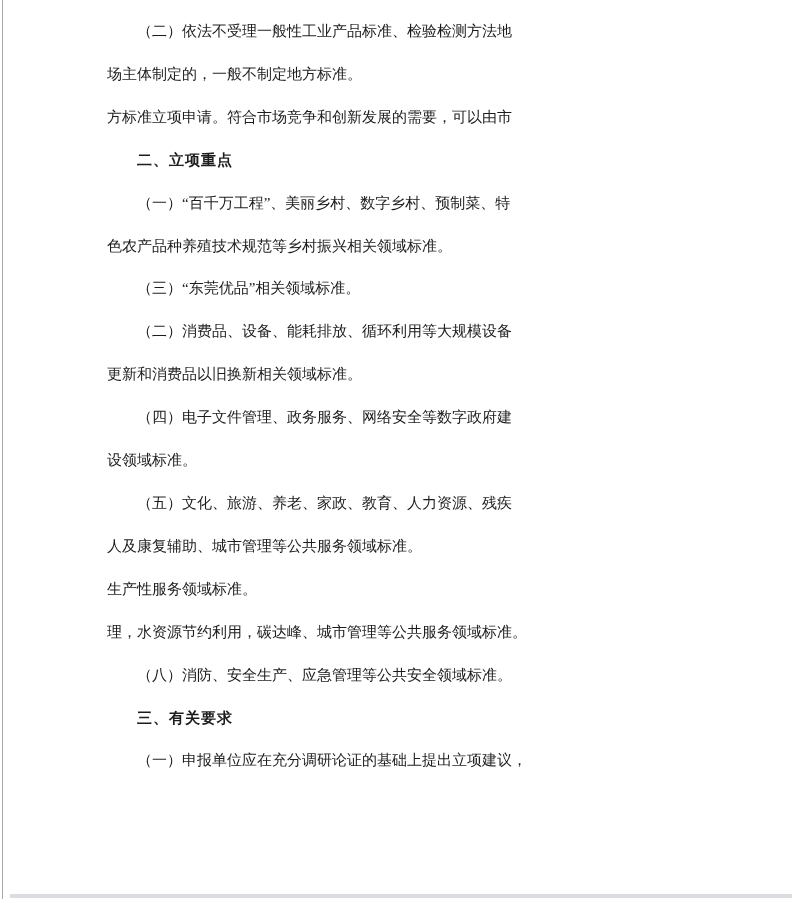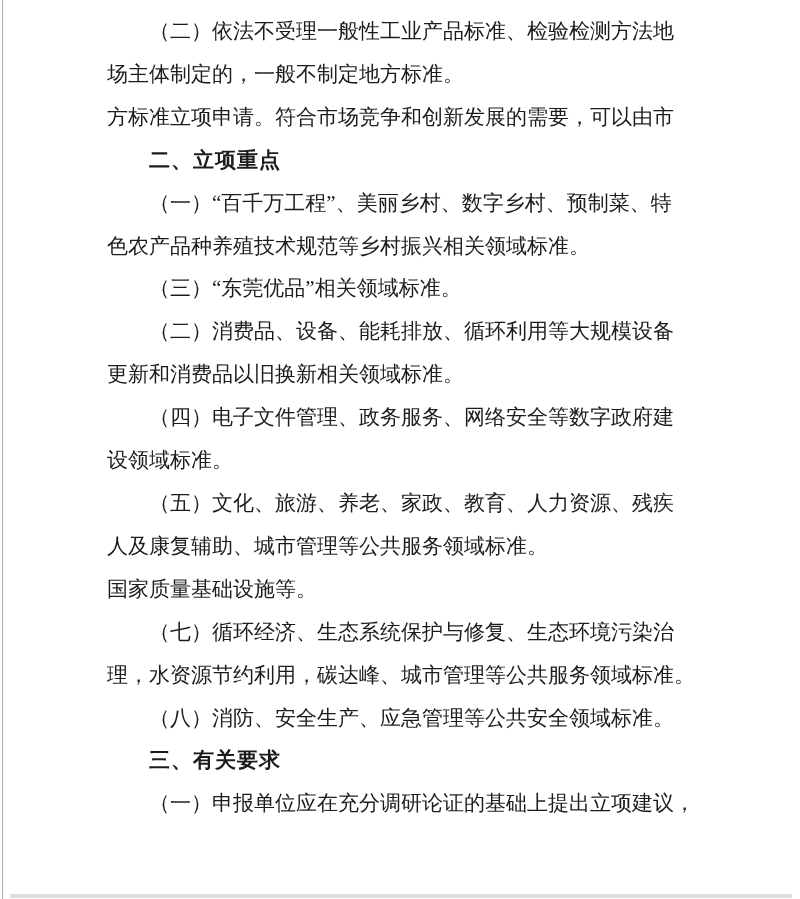--- a/index.html
+++ b/index.html
@@ -35,21 +35,21 @@
     position: absolute;
     left: 107px;
     top: 10px;
     width: 588px;
   }
   .para, .heading {
     margin: 0;
     padding: 0;
   }
   .line {
-    font-size: 21px;
+    font-size: 15px;
     line-height: 42.9px;
     white-space: nowrap;
     letter-spacing: 0;
   }
   .line.first {
     text-indent: 2em;
   }
   .heading .line {
     font-family: "Liberation Sans", "DejaVu Sans", sans-serif;
     font-weight: 700;
@@ -84,24 +84,23 @@
     </div>
     <div class="para">
       <div class="line first">（四）电子文件管理、政务服务、网络安全等数字政府建</div>
       <div class="line">设领域标准。</div>
     </div>
     <div class="para">
       <div class="line first">（五）文化、旅游、养老、家政、教育、人力资源、残疾</div>
       <div class="line">人及康复辅助、城市管理等公共服务领域标准。</div>
     </div>
     <div class="para">
-      <div class="line">国家质量基础设施等。</div>
+      <div class="line">生产性服务领域标准。</div>
     </div>
     <div class="para">
-      <div class="line first">（七）循环经济、生态系统保护与修复、生态环境污染治</div>
       <div class="line">理，水资源节约利用，碳达峰、城市管理等公共服务领域标准。</div>
     </div>
     <div class="para">
       <div class="line first">（八）消防、安全生产、应急管理等公共安全领域标准。</div>
     </div>
     <div class="heading">
       <div class="line first">三、有关要求</div>
     </div>
     <div class="para">
       <div class="line first">（一）申报单位应在充分调研论证的基础上提出立项建议，</div>

